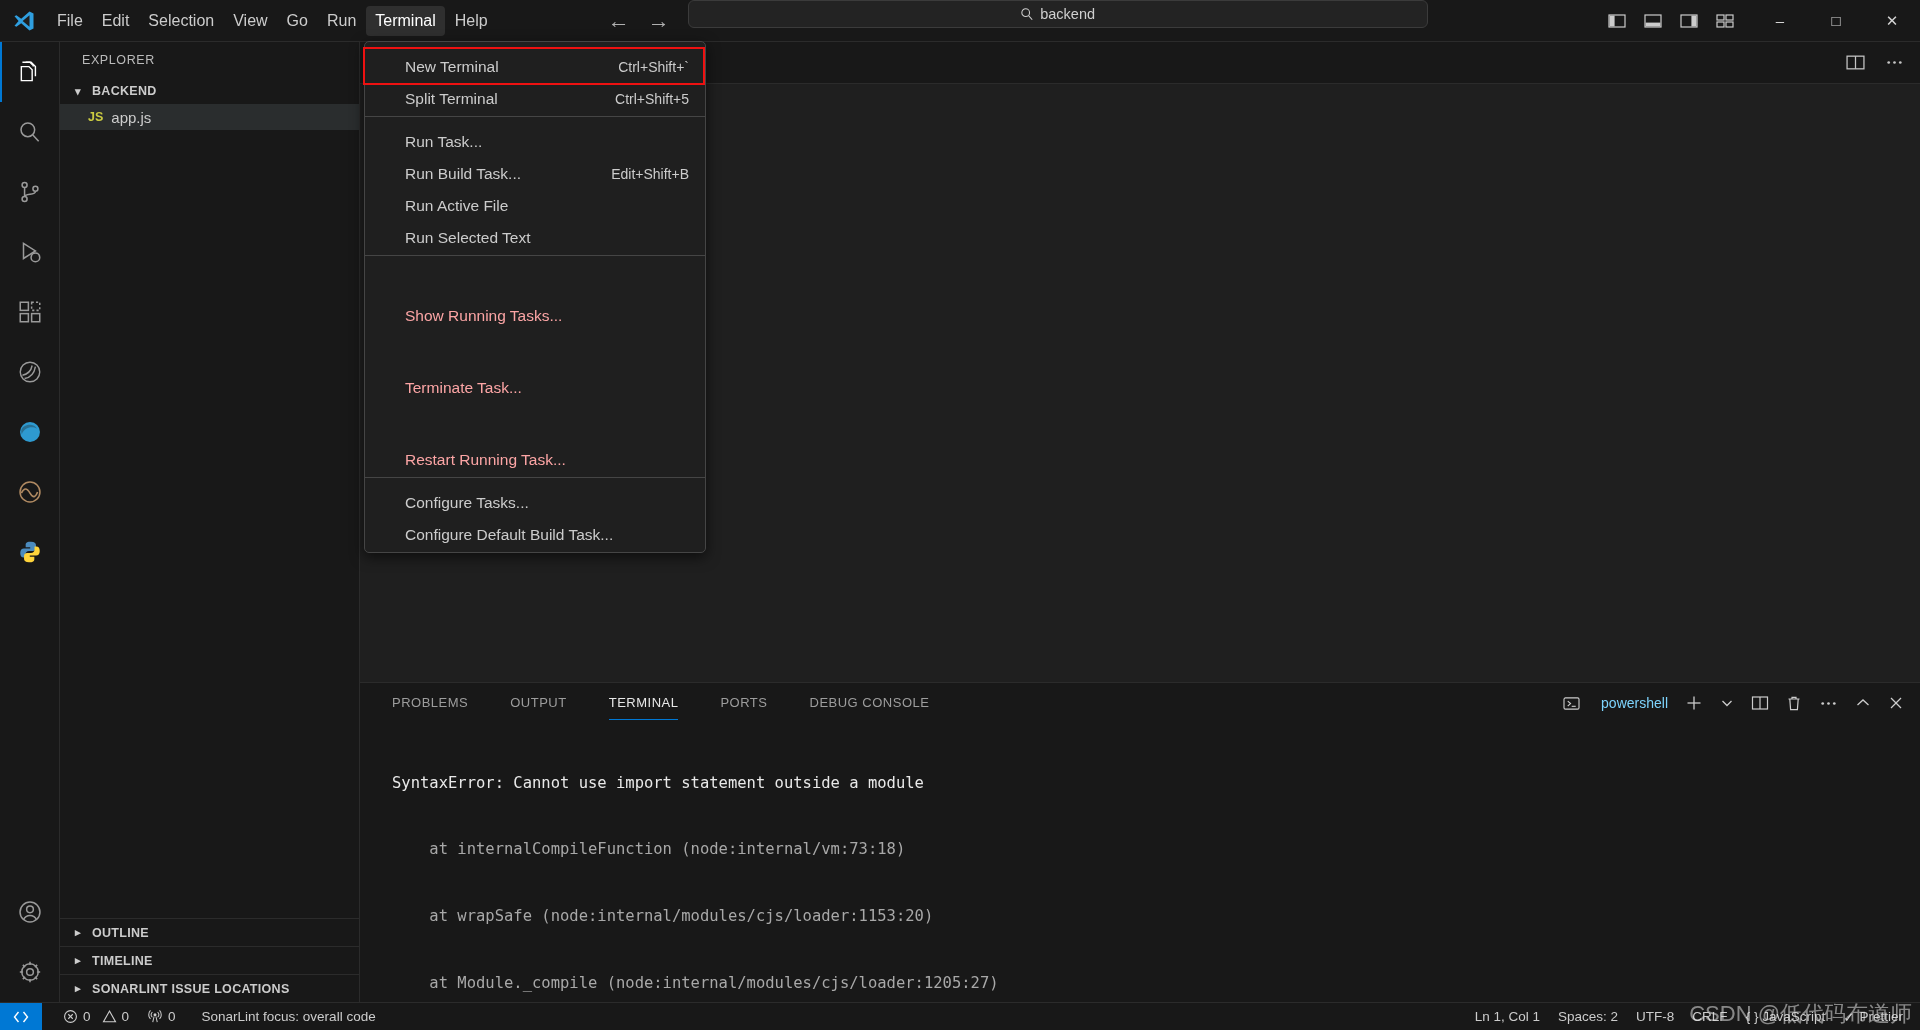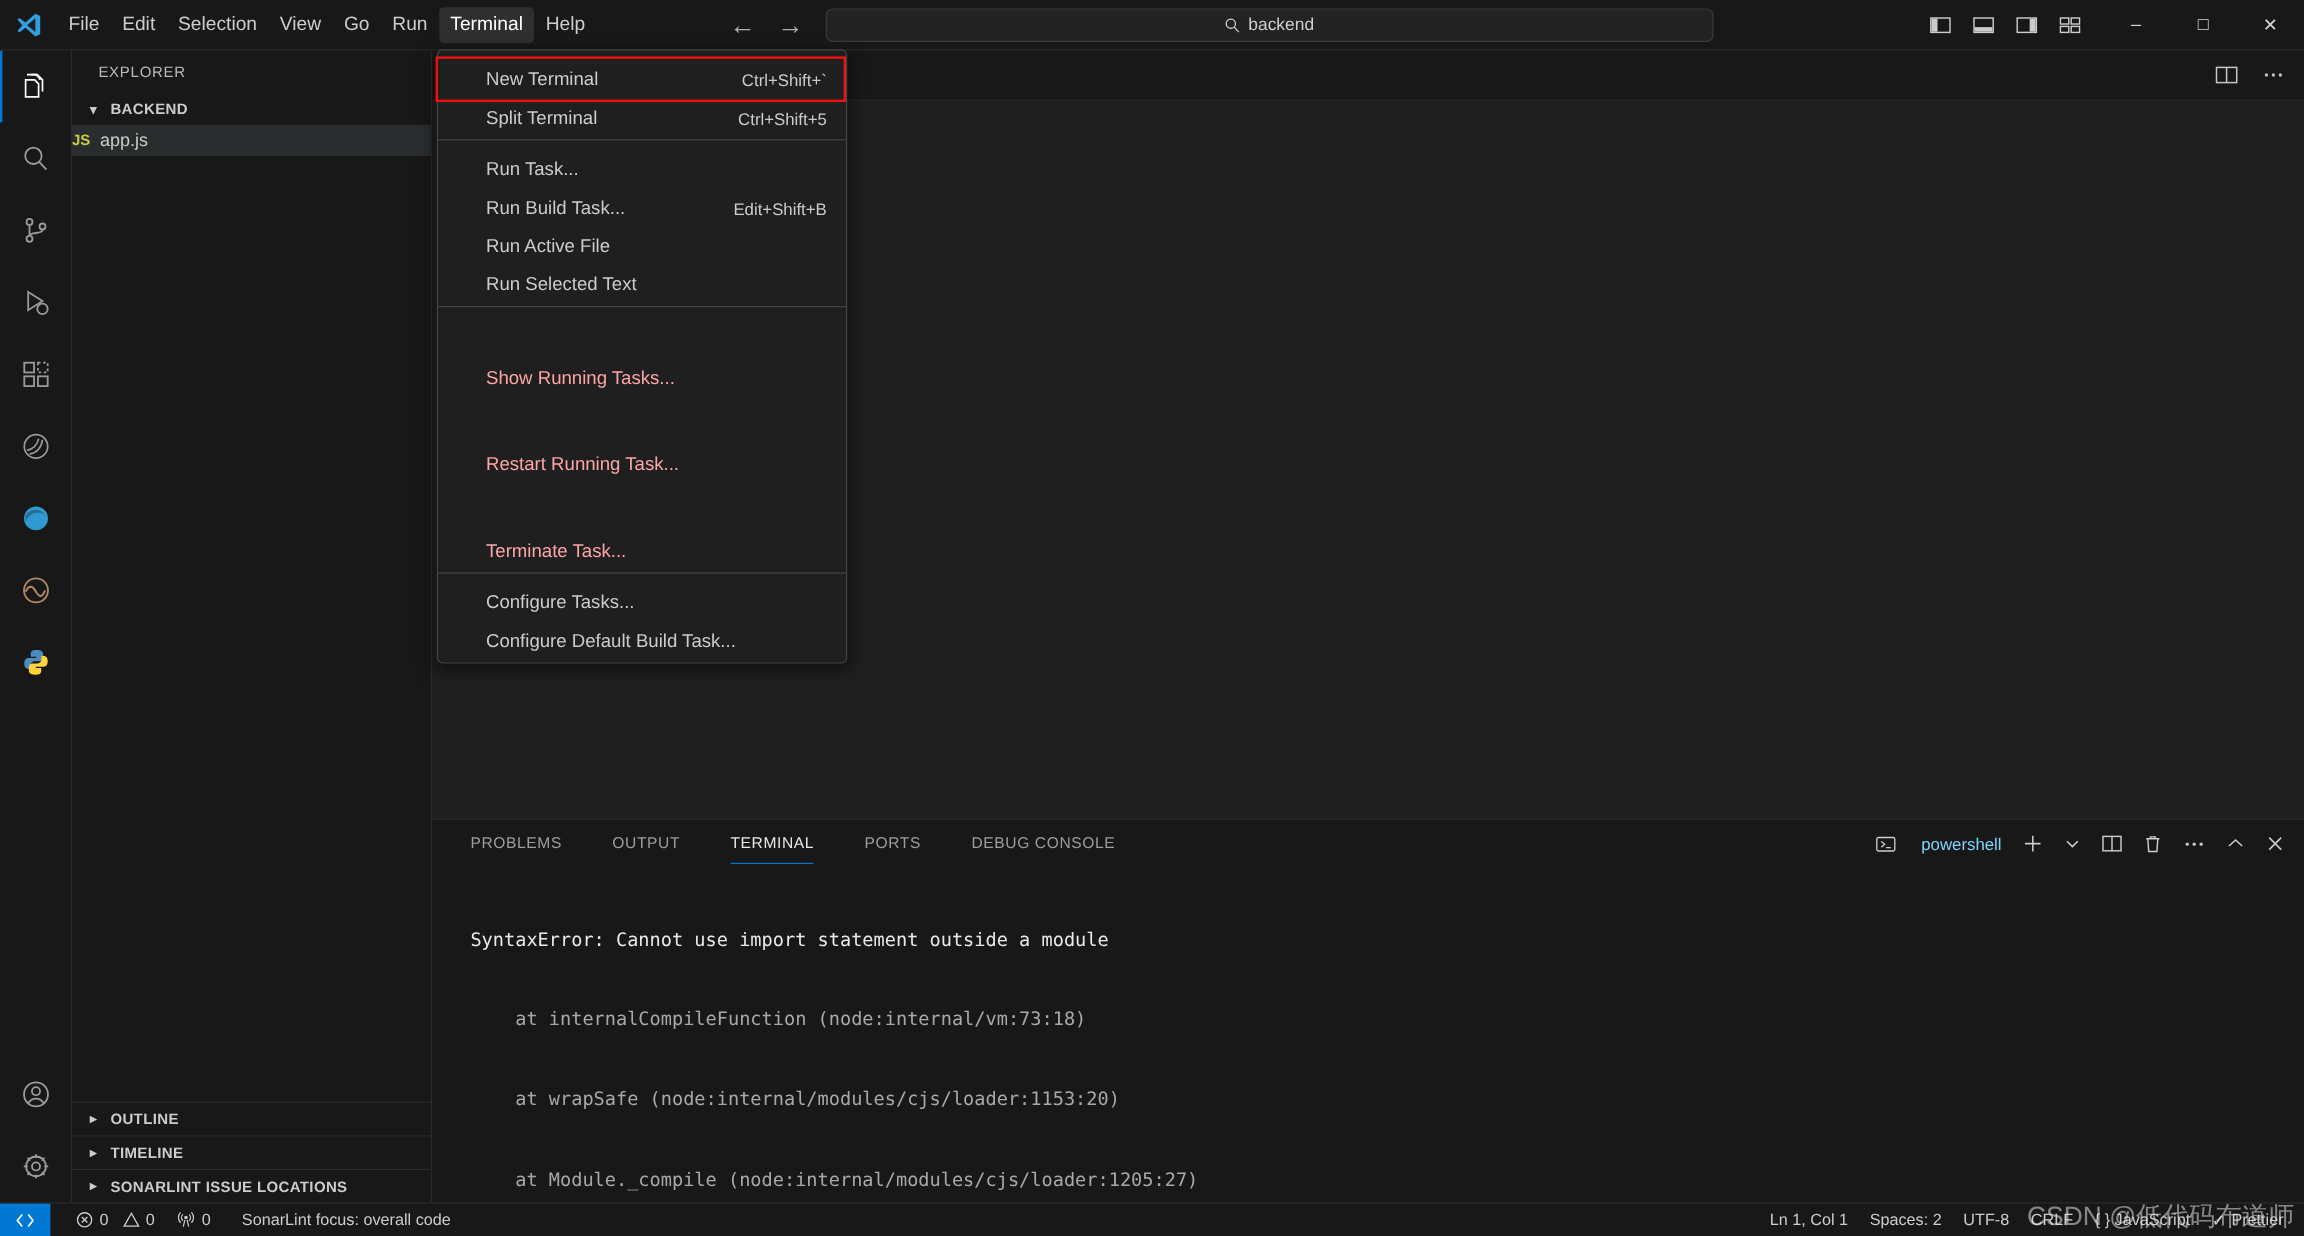--- a/index.html
+++ b/index.html
@@ -7,21 +7,21 @@
     width: 1920px; height: 1030px;
     background: #1e1e1e;
     font-family: "Liberation Sans", sans-serif;
     color: #cccccc;
     overflow: hidden;
   }
   .app { position: relative; width: 1920px; height: 1030px; display: flex; flex-direction: column; }
 
   
   .titlebar {
-    height: 42px; background: #181818; display: flex; align-items: center;
+    height: 42px; background: #181818; display: flex; 
     border-bottom: 1px solid #2b2b2b; flex: none; position: relative; z-index: 5;
   }
   .vscode-logo { width: 48px; display: flex; align-items: center; justify-content: center; }
   .menubar { display: flex; align-items: center; height: 100%; }
   .menu-item {
     padding: 0 9px; height: 30px; line-height: 30px; font-size: 16px; color: #cccccc;
     border-radius: 4px; margin-right: 1px; cursor: default; white-space: nowrap;
   }
   .menu-item.active { background: #2f2f2f; color: #ffffff; }
   .nav-arrows { display: flex; align-items: center; gap: 18px; margin-left: 110px; color: #b0b0b0; }
@@ -65,21 +65,21 @@
   .sidebar-title {
     height: 36px; display: flex; align-items: center; padding: 0 22px;
     font-size: 12.5px; letter-spacing: .6px; color: #bbbbbb; text-transform: uppercase;
   }
   .section-header {
     height: 26px; display: flex; align-items: center; gap: 6px; padding-left: 10px;
     font-size: 12.5px; font-weight: bold; color: #cccccc; letter-spacing: .3px;
   }
   .chev { font-size: 11px; color: #cccccc; width: 16px; text-align: center; display:inline-block; }
   .file-row {
-    height: 26px; display: flex; align-items: center; gap: 8px; 
+    height: 26px; display: flex; align-items: center; gap: 8px; padding-left: 28px;
     font-size: 15px; color: #cccccc; background: #2a2d2e;
   }
   .js-badge { color: #cbcb41; font-size: 12.5px; font-weight: bold; }
   .sidebar-spacer { flex: 1; }
   .sidebar-bottom .section-header { border-top: 1px solid #2b2b2b; height: 28px; }
 
   
   .editor-area { flex: 1; display: flex; flex-direction: column; min-width: 0; background: #1f1f1f; }
   .editor-tabbar {
     height: 42px; background: #181818; border-bottom: 1px solid #2b2b2b;
@@ -492,27 +492,27 @@
     <div class="dd-item">
       <span>Run Selected Text</span>
       <span class="dd-key"></span>
     </div>
     <div class="dd-sep"></div>
     <div class="dd-item disabled">
       <span>Show Running Tasks...</span>
       <span class="dd-key"></span>
     </div>
     <div class="dd-item disabled">
+      <span>Terminate Task...</span>
+      <span class="dd-key"></span>
+    </div>
+    <div class="dd-item disabled">
       <span>Restart Running Task...</span>
       <span class="dd-key"></span>
     </div>
-    <div class="dd-item disabled">
-      <span>Terminate Task...</span>
-      <span class="dd-key"></span>
-    </div>
     <div class="dd-sep"></div>
     <div class="dd-item">
       <span>Configure Tasks...</span>
       <span class="dd-key"></span>
     </div>
     <div class="dd-item">
       <span>Configure Default Build Task...</span>
       <span class="dd-key"></span>
     </div>
   </div>

